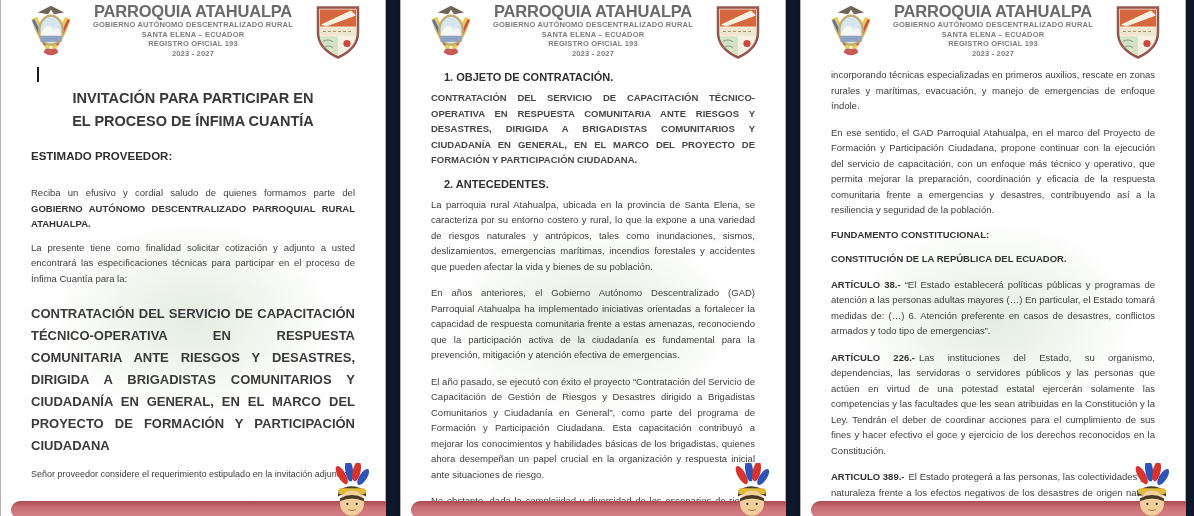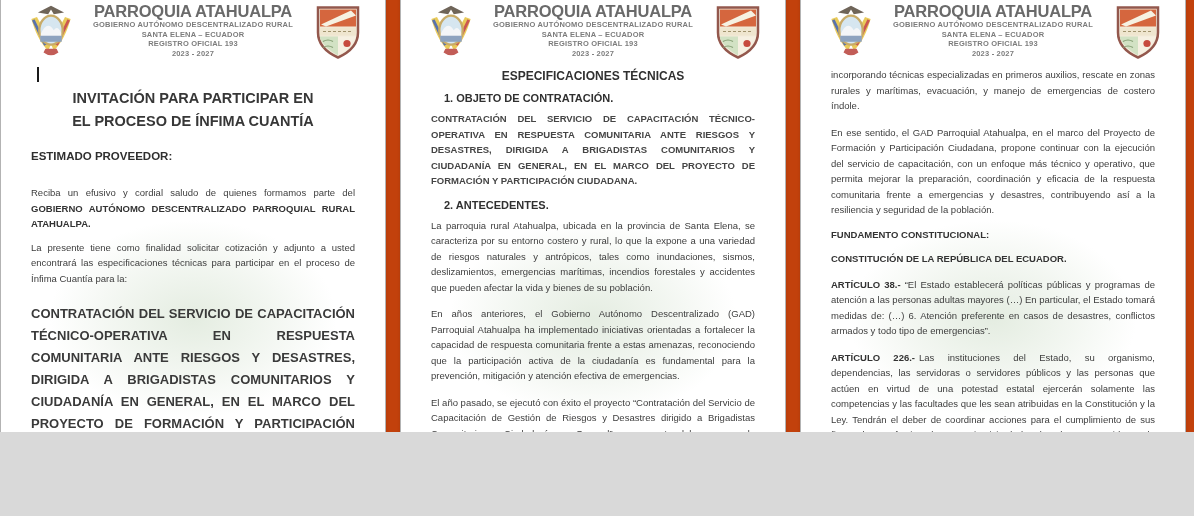--- a/index.html
+++ b/index.html
@@ -1,18 +1,18 @@
 <!DOCTYPE html>
 <html><head>
 <meta charset="utf-8">
 <style>
   html,body { margin:0; padding:0; background:#d9d9d9; }
   .viewer {
-    position:relative; width:1194px; height:432px; overflow:hidden;
-    background:#c2410c;
+    position:relative; width:1194px; height:516px; overflow:hidden;
+    background:#0f172a;
     font-family:"Liberation Sans","DejaVu Sans",sans-serif;
   }
   .page {
     position:absolute; top:-10px; width:386px; height:548px;
     background:#ffffff; border:1px solid #b3b3b3; box-sizing:border-box;
     box-shadow:0 0 3px rgba(0,0,0,.12);
   }
   .page-1 { left:0px; }
   .page-2 { left:400px; }
   .page-3 { left:800px; }
@@ -150,21 +150,20 @@
         <div class="hdr-sub">GOBIERNO AUTÓNOMO DESCENTRALIZADO RURAL</div>
         <div class="hdr-sub">SANTA ELENA – ECUADOR</div>
         <div class="hdr-sub">REGISTRO OFICIAL 193</div>
         <div class="hdr-sub">2023 - 2027</div>
       </div>
       <svg class="hdr-shield" viewBox="0 0 46 56">
           <use href="#shield"></use>
         </svg>
     </div>
     <div class="content">
-      <div class="p2-title">ESPECIFICACIONES TÉCNICAS</div>
       <div class="sec-head">1. OBJETO DE CONTRATACIÓN.</div>
       <div class="p2-object">CONTRATACIÓN DEL SERVICIO DE CAPACITACIÓN TÉCNICO-OPERATIVA EN RESPUESTA COMUNITARIA ANTE RIESGOS Y DESASTRES, DIRIGIDA A BRIGADISTAS COMUNITARIOS Y CIUDADANÍA EN GENERAL, EN EL MARCO DEL PROYECTO DE FORMACIÓN Y PARTICIPACIÓN CIUDADANA.</div>
       <div class="sec-head">2. ANTECEDENTES.</div>
       <p class="body-par">La parroquia rural Atahualpa, ubicada en la provincia de Santa Elena, se caracteriza por su entorno costero y rural, lo que la expone a una variedad de riesgos naturales y antrópicos, tales como inundaciones, sismos, deslizamientos, emergencias marítimas, incendios forestales y accidentes que pueden afectar la vida y bienes de su población.</p>
       <p class="body-par">En años anteriores, el Gobierno Autónomo Descentralizado (GAD) Parroquial Atahualpa ha implementado iniciativas orientadas a fortalecer la capacidad de respuesta comunitaria frente a estas amenazas, reconociendo que la participación activa de la ciudadanía es fundamental para la prevención, mitigación y atención efectiva de emergencias.</p>
       <p class="body-par">El año pasado, se ejecutó con éxito el proyecto “Contratación del Servicio de Capacitación de Gestión de Riesgos y Desastres dirigido a Brigadistas Comunitarios y Ciudadanía en General”, como parte del programa de Formación y Participación Ciudadana. Esta capacitación contribuyó a mejorar los conocimientos y habilidades básicas de los brigadistas, quienes ahora desempeñan un papel crucial en la organización y respuesta inicial ante situaciones de riesgo.</p>
       <p class="body-par">No obstante, dada la complejidad y diversidad de los escenarios de riesgo en la parroquia, se ha identificado la necesidad de profundizar y fortalecer la formación técnico-operativa de los brigadistas y de la ciudadanía en general,</p>
     </div>
     <div class="ribbon"></div>
     <svg class="mascot" viewBox="0 0 44 58">
@@ -183,21 +182,21 @@
         <div class="hdr-sub">GOBIERNO AUTÓNOMO DESCENTRALIZADO RURAL</div>
         <div class="hdr-sub">SANTA ELENA – ECUADOR</div>
         <div class="hdr-sub">REGISTRO OFICIAL 193</div>
         <div class="hdr-sub">2023 - 2027</div>
       </div>
       <svg class="hdr-shield" viewBox="0 0 46 56">
           <use href="#shield"></use>
         </svg>
     </div>
     <div class="content">
-      <p class="body-par">incorporando técnicas especializadas en primeros auxilios, rescate en zonas rurales y marítimas, evacuación, y manejo de emergencias de costero índole.</p>
+      <p class="body-par">incorporando técnicas especializadas en primeros auxilios, rescate en zonas rurales y marítimas, evacuación, y manejo de emergencias de enfoque índole.</p>
       <p class="body-par">En ese sentido, el GAD Parroquial Atahualpa, en el marco del Proyecto de Formación y Participación Ciudadana, propone continuar con la ejecución del servicio de capacitación, con un enfoque más técnico y operativo, que permita mejorar la preparación, coordinación y eficacia de la respuesta comunitaria frente a emergencias y desastres, contribuyendo así a la resiliencia y seguridad de la población.</p>
       <div class="p3-head">FUNDAMENTO CONSTITUCIONAL:</div>
       <div class="p3-head">CONSTITUCIÓN DE LA REPÚBLICA DEL ECUADOR.</div>
       <p class="body-par"><span class="art-label">ARTÍCULO 38.-</span><span>“El Estado establecerá políticas públicas y programas de atención a las personas adultas mayores (…) En particular, el Estado tomará medidas de: (…) 6. Atención preferente en casos de desastres, conflictos armados y todo tipo de emergencias”.</span></p>
       <p class="body-par"><span class="art-label">ARTÍCULO 226.-</span><span>Las instituciones del Estado, su organismo, dependencias, las servidoras o servidores públicos y las personas que actúen en virtud de una potestad estatal ejercerán solamente las competencias y las facultades que les sean atribuidas en la Constitución y la Ley. Tendrán el deber de coordinar acciones para el cumplimiento de sus fines y hacer efectivo el goce y ejercicio de los derechos reconocidos en la Constitución.</span></p>
       <p class="body-par"><span class="art-label">ARTICULO 389.-</span><span>El Estado protegerá a las personas, las colectividades y la naturaleza frente a los efectos negativos de los desastres de origen natural o antrópico mediante la prevención ante el riesgo, la mitigación de desastres, la recuperación y mejoramiento de las condiciones sociales, económicas y ambientales, con el objetivo de minimizar la condición de vulnerabilidad (…) El Estado ejercerá la rectoría a través del organismo técnico establecido en la ley. Tendrá como funciones principales, entre otras (…) 4. Fortalecer en la ciudadanía</span></p>
     </div>
     <div class="ribbon"></div>
     <svg class="mascot" viewBox="0 0 44 58">
         <use href="#mascot"></use>

